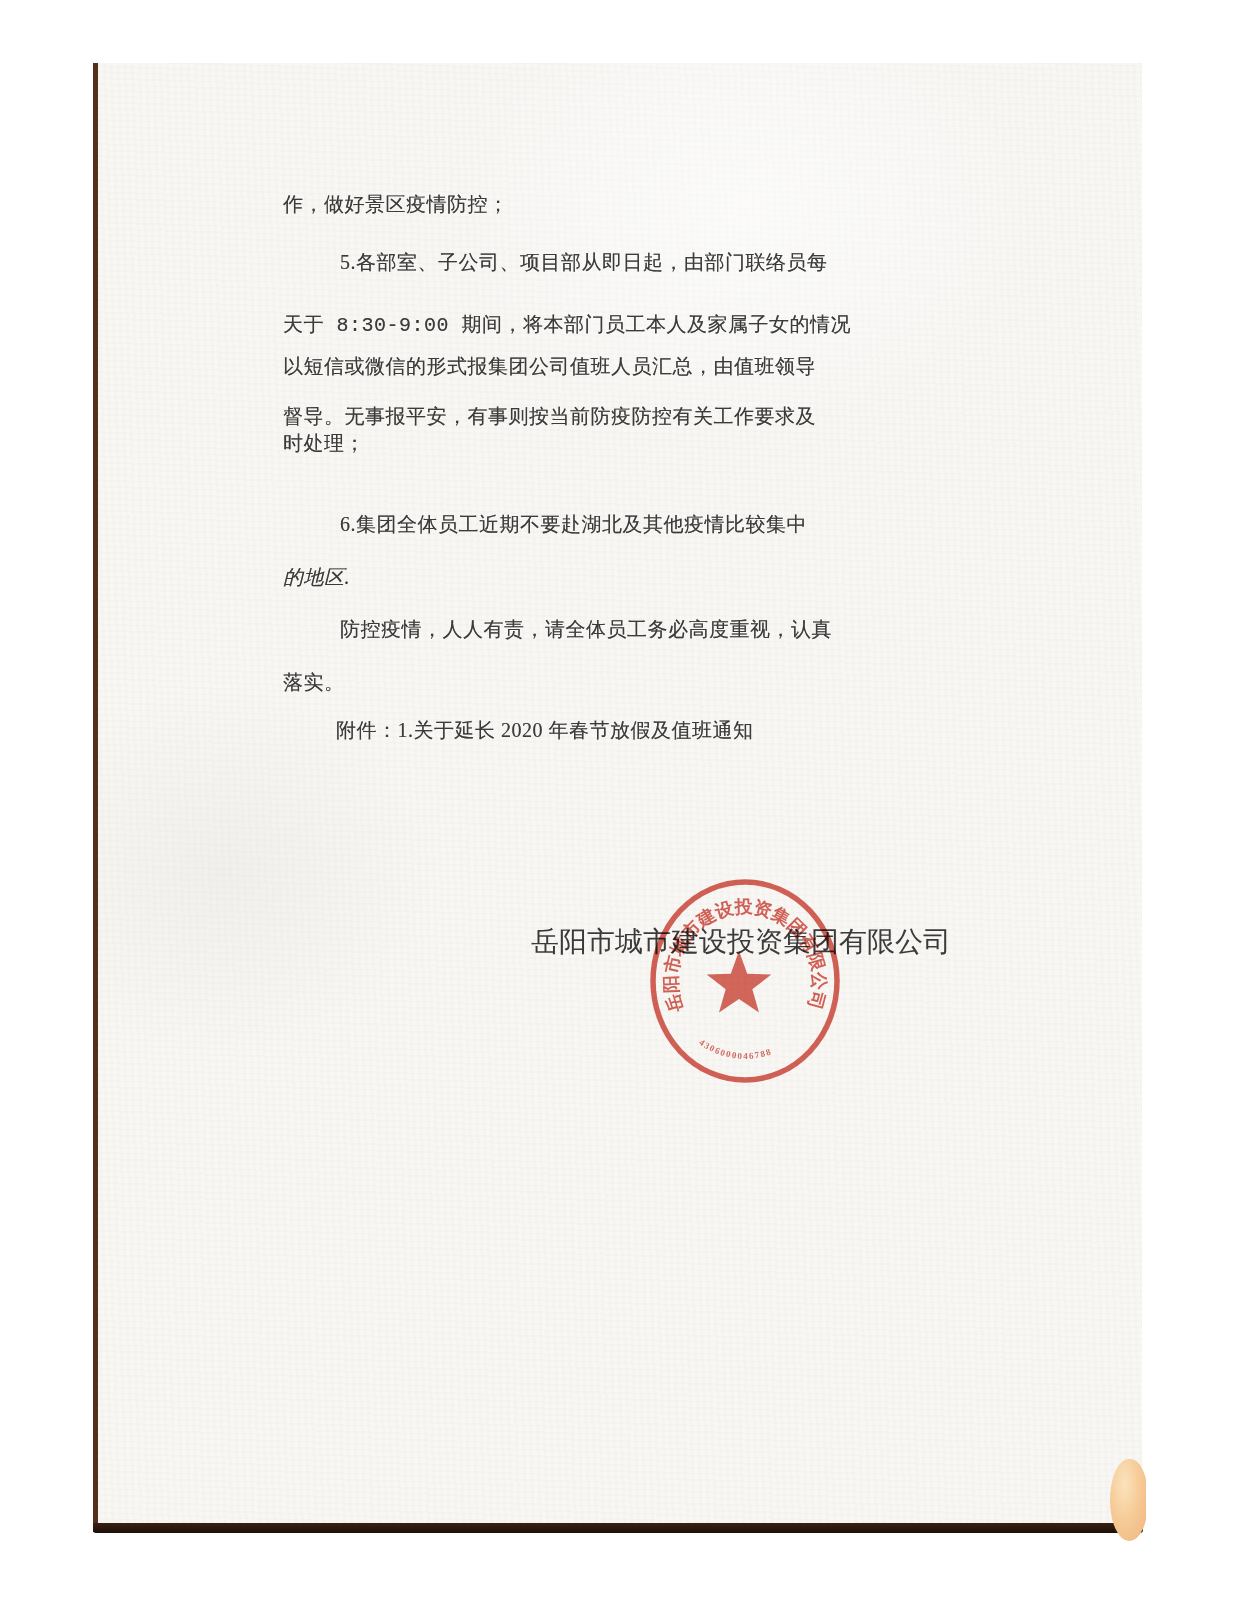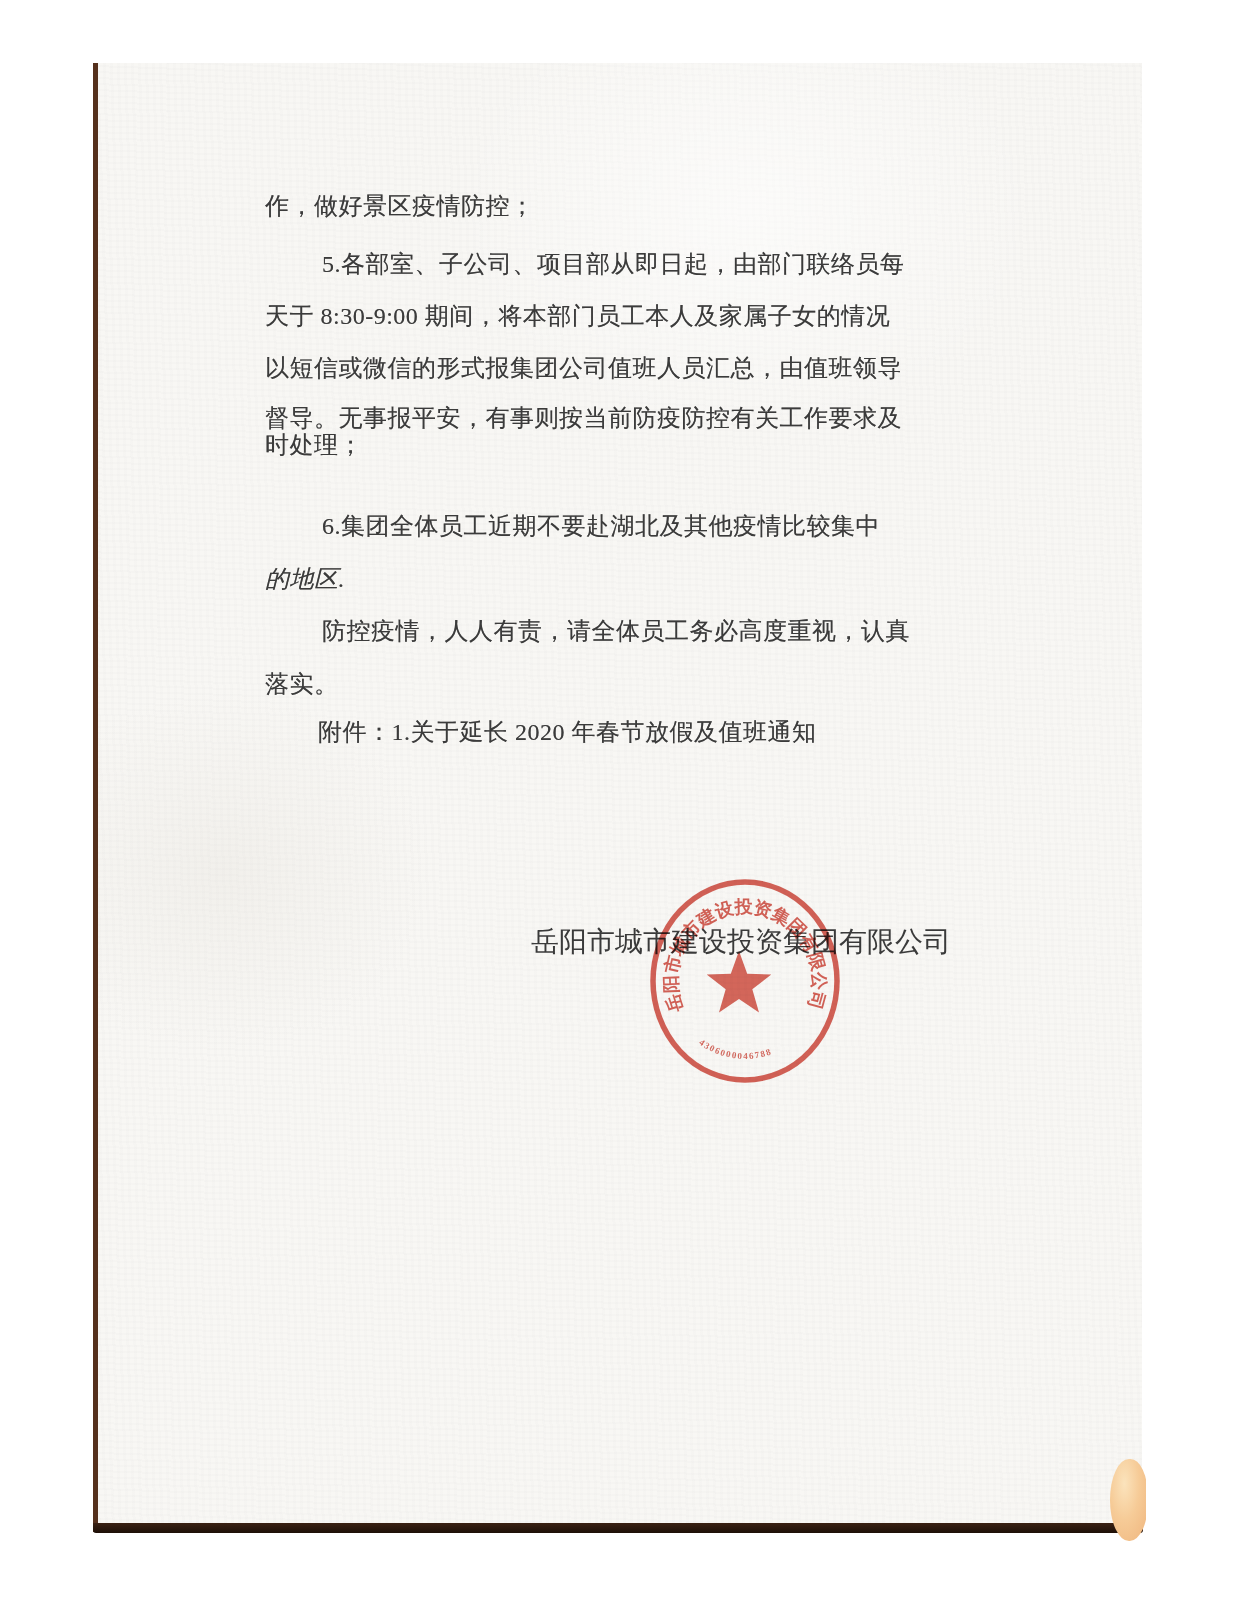--- a/index.html
+++ b/index.html
@@ -35,26 +35,27 @@
     width: 1050px;
     height: 10px;
     background: linear-gradient(180deg, #3a2113, #1d0f07);
     border-radius: 0 0 3px 3px;
     z-index: 3;
   }
   
   .line {
     position: absolute;
     white-space: nowrap;
-    font-size: 24px;
+    font-size: 20px;
     line-height: 1.15;
     color: #3b3b3b;
     letter-spacing: 0.5px;
     text-shadow: 0 0 0.4px rgba(60,60,60,0.55);
     z-index: 2;
+    margin-left: 18px;
   }
   .signline {
     position: absolute;
     white-space: nowrap;
     font-size: 28px;
     line-height: 1.15;
     color: #3a3a3a;
     z-index: 2;
   }
   .date { letter-spacing: 2px; }
@@ -100,21 +101,21 @@
 <body>
 
 <div class="scan">
 
   <div class="paper"></div>
 
   <div class="edge-bottom"></div>
 
   <div class="line" style="left:265px; top:193px;">作，做好景区疫情防控；</div>
   <div class="line" style="left:322px; top:251px;">5.各部室、子公司、项目部从即日起，由部门联络员每</div>
-  <div class="line" style="left:265px; top:303px;">天于 8:30-9:00 期间，将本部门员工本人及家属子女的情况</div>
+  <div class="line" style="left:265px; top:314px;font-family:Liberation Mono, monospace;">天于 8:30-9:00 期间，将本部门员工本人及家属子女的情况</div>
   <div class="line" style="left:265px; top:355px;">以短信或微信的形式报集团公司值班人员汇总，由值班领导</div>
   <div class="line" style="left:265px; top:405px;">督导。无事报平安，有事则按当前防疫防控有关工作要求及</div>
   <div class="line" style="left:265px; top:432px;">时处理；</div>
   <div class="line" style="left:322px; top:513px;text-align:center;">6.集团全体员工近期不要赴湖北及其他疫情比较集中</div>
   <div class="line" style="left:265px; top:566px;font-style:italic;">的地区.</div>
   <div class="line" style="left:322px; top:618px;font-family:Liberation Serif, serif;">防控疫情，人人有责，请全体员工务必高度重视，认真</div>
   <div class="line" style="left:265px; top:671px;text-align:center;">落实。</div>
   <div class="line" style="left:318px; top:719px;text-align:right;">附件：1.关于延长 2020 年春节放假及值班通知</div>
 
   <div class="signline" style="left:531px; top:926px;">岳阳市城市建设投资集团有限公司</div>

